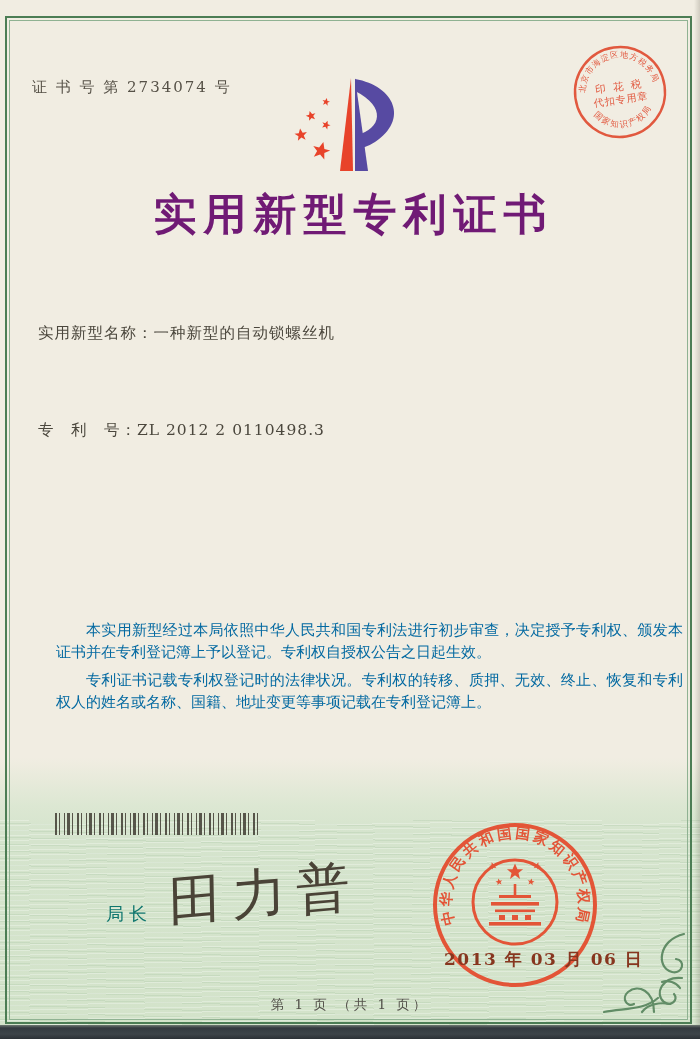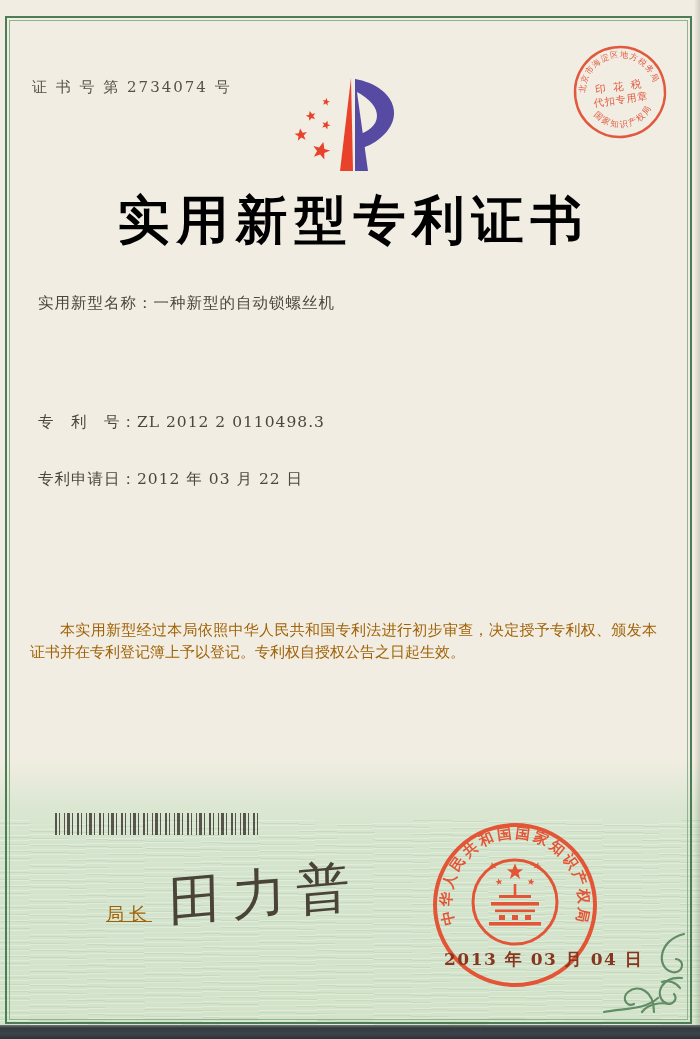--- a/index.html
+++ b/index.html
@@ -25,39 +25,39 @@
   .frame-inner{position:absolute;left:9px;right:12px;top:20px;bottom:19px;
     border:1px solid #8fb292;}
   
   .scan-bar{position:absolute;left:0;right:0;bottom:0;height:14px;
     background:linear-gradient(180deg,#6f7872 0,#343a3f 3px,#3d4449 9px,#2c3136 100%);}
 
   .cert-no{position:absolute;left:32px;top:78px;font-size:15px;letter-spacing:2px;color:#565147;}
   .logo{position:absolute;left:283px;top:74px;}
   .tax-stamp{position:absolute;left:572px;top:44px;transform:rotate(-8deg);opacity:.9;}
   .title{position:absolute;left:0;top:186px;width:100%;text-align:center;
-    font-size:52px;font-weight:bold;letter-spacing:7px;color:#000000;text-indent:7px;}
+    font-size:43px;font-weight:bold;letter-spacing:7px;color:#701a75;text-indent:7px;}
 
-  .field{position:absolute;left:38px;font-size:15.5px;letter-spacing:1px;color:#4b473d;white-space:nowrap;}
-  .f0{top:293px}.f1{top:356px}.f2{top:412px}.f3{top:469px}.f4{top:527px}.f5{top:585px}
+  .field{position:absolute;left:38px;font-size:15.5px;letter-spacing:1px;color:#4b473d;white-space:nowrap;margin-top:30px;}
+  .f0{top:293px}.f1{top:356px}.f2{top:390px}.f3{top:469px}.f4{top:527px}.f5{top:585px}
   .redacted{display:inline-block;vertical-align:-3px;width:268px;height:17px;margin-left:6px;border-radius:3px;
     background:repeating-linear-gradient(90deg,rgba(150,148,142,.38) 0 20px,rgba(235,233,228,.25) 20px 46px,rgba(165,162,155,.30) 46px 70px);
     filter:blur(4px);}
 
-  .body-text{position:absolute;left:30px;top:620px;width:627px;
-    font-size:15px;line-height:21.5px;text-align:justify;color:#a16207;}
+  .body-text{position:absolute;left:56px;top:620px;width:627px;
+    font-size:15px;line-height:21.5px;text-align:justify;color:#0369a1;}
   .body-text p{margin:0 0 7px 0;text-indent:2em;}
 
   .barcode{position:absolute;left:55px;top:813px;width:205px;height:22px;opacity:.82;
     background:repeating-linear-gradient(90deg,
       #3a352c 0 2px,transparent 2px 4px,#3a352c 4px 5px,transparent 5px 9px,
       #3a352c 9px 10px,transparent 10px 12px,#3a352c 12px 15px,transparent 15px 17px,
       #3a352c 17px 18px,transparent 18px 22px);}
 
-  .director{position:absolute;left:106px;top:902px;font-size:18px;letter-spacing:5px;color:#a16207;text-decoration:underline;}
+  .director{position:absolute;left:106px;top:902px;font-size:18px;letter-spacing:5px;color:#0f766e;}
   .signature{position:absolute;left:168px;top:858px;font-size:54px;color:#4a4337;
     transform:rotate(-5deg) skewX(-4deg);letter-spacing:10px;font-weight:400;}
 
   .seal{position:absolute;left:429px;top:816px;opacity:.92;}
   .seal-date{position:absolute;left:444px;top:948px;font-size:17px;font-weight:600;
     letter-spacing:1.5px;color:#87361f;}
 
   .flourish{position:absolute;left:596px;top:924px;opacity:.85;}
   .footer{position:absolute;left:0;top:996px;width:100%;text-align:center;
     font-size:13.5px;letter-spacing:3px;color:#53514a;}
@@ -110,24 +110,24 @@
       </text>
       <text x="48" y="46" text-anchor="middle" font-size="10.5" letter-spacing="2">印 花 税</text>
       <text x="48" y="59" text-anchor="middle" font-size="10" letter-spacing="1">代扣专用章</text>
     </g>
   </svg>
 
   <div class="title">实用新型专利证书</div>
 
   <div class="field f0"><span>实用新型名称：一种新型的自动锁螺丝机</span></div>
   <div class="field f2"><span>专　利　号：ZL 2012 2 0110498.3</span></div>
-  <div class="field f3"><span>专利申请日：2012 年 03 月 22 日</span></div>
 
   <div class="body-text">
     <p>本实用新型经过本局依照中华人民共和国专利法进行初步审查，决定授予专利权、颁发本证书并在专利登记簿上予以登记。专利权自授权公告之日起生效。</p>
+    <p>专利证书记载专利权登记时的法律状况。专利权的转移、质押、无效、终止、恢复和专利权人的姓名或名称、国籍、地址变更等事项记载在专利登记簿上。</p>
   </div>
 
   <div class="barcode"></div>
 
   <div class="director">局长</div>
   <div class="signature">田力普</div>
 
   <svg class="seal" width="172" height="176" viewBox="0 0 172 176">
     <defs>
       <path id="sealArc" d="M26.8,110.4 A64,64 0 1 1 145.2,110.4"></path>
@@ -149,28 +149,29 @@
         <rect x="70" y="79" width="32" height="3"></rect>
         <rect x="62" y="86" width="48" height="3.6"></rect>
         <rect x="66" y="93.5" width="40" height="2.6"></rect>
         <rect x="70" y="99" width="6" height="5"></rect>
         <rect x="83" y="99" width="6" height="5"></rect>
         <rect x="96" y="99" width="6" height="5"></rect>
         <rect x="60" y="106" width="52" height="3.6"></rect>
       </g>
     </g>
   </svg>
-  <div class="seal-date">2013 年 03 月 04 日</div>
+  <div class="seal-date">2013 年 03 月 06 日</div>
 
   <svg class="flourish" width="92" height="92" viewBox="0 0 92 92">
     <g fill="none" stroke="#4e7e55" stroke-width="2.2" stroke-linecap="round">
       <path d="M88,10 C62,16 60,44 76,48 C87,50.5 90,36 80,35"></path>
       <path d="M86,54 C66,52 58,70 68,78 C75,83 83,76 78,70"></path>
       <path d="M58,88 C58,66 42,60 32,68 C25,74 31,84 38,80"></path>
       <path d="M8,88 C30,84 48,86 62,74"></path>
       <path d="M46,88 C52,80 64,78 74,80"></path>
       <path d="M84,64 C80,58 72,56 66,58"></path>
     </g>
   </svg>
 
+  <div class="footer">第 1 页 （共 1 页）</div>
 
   <div class="scan-bar"></div>
 </div>
 
 </body></html>

